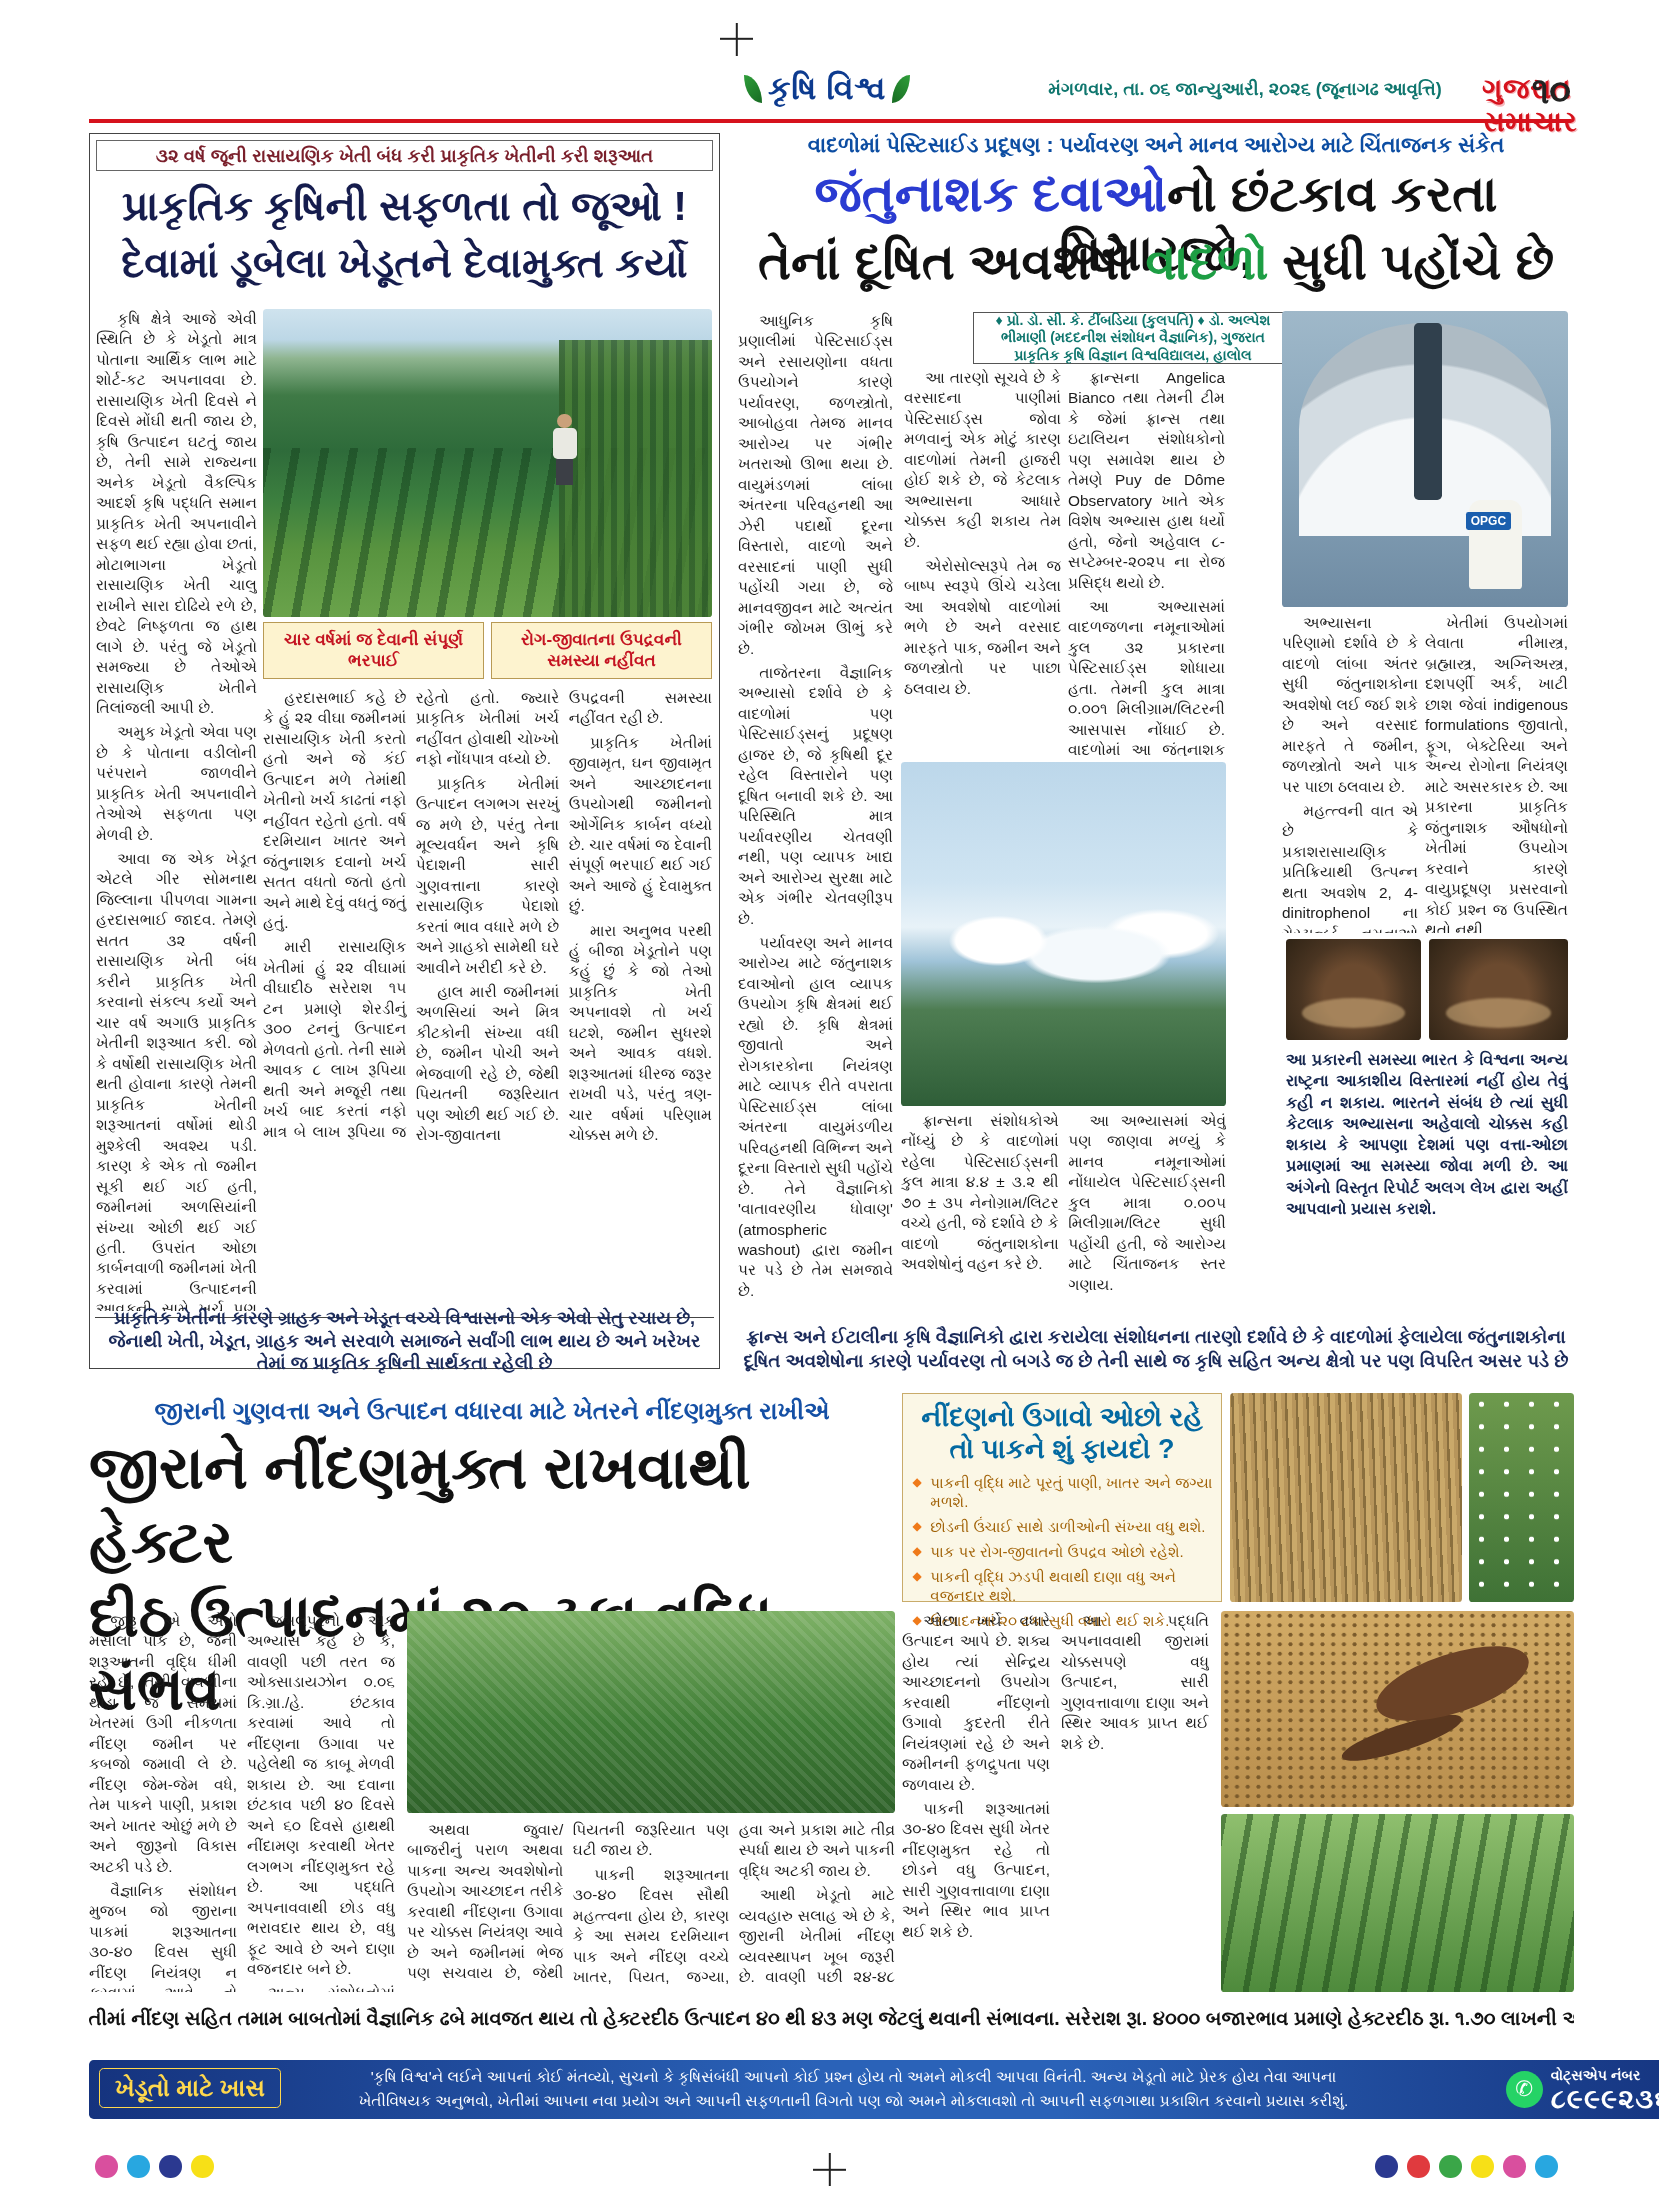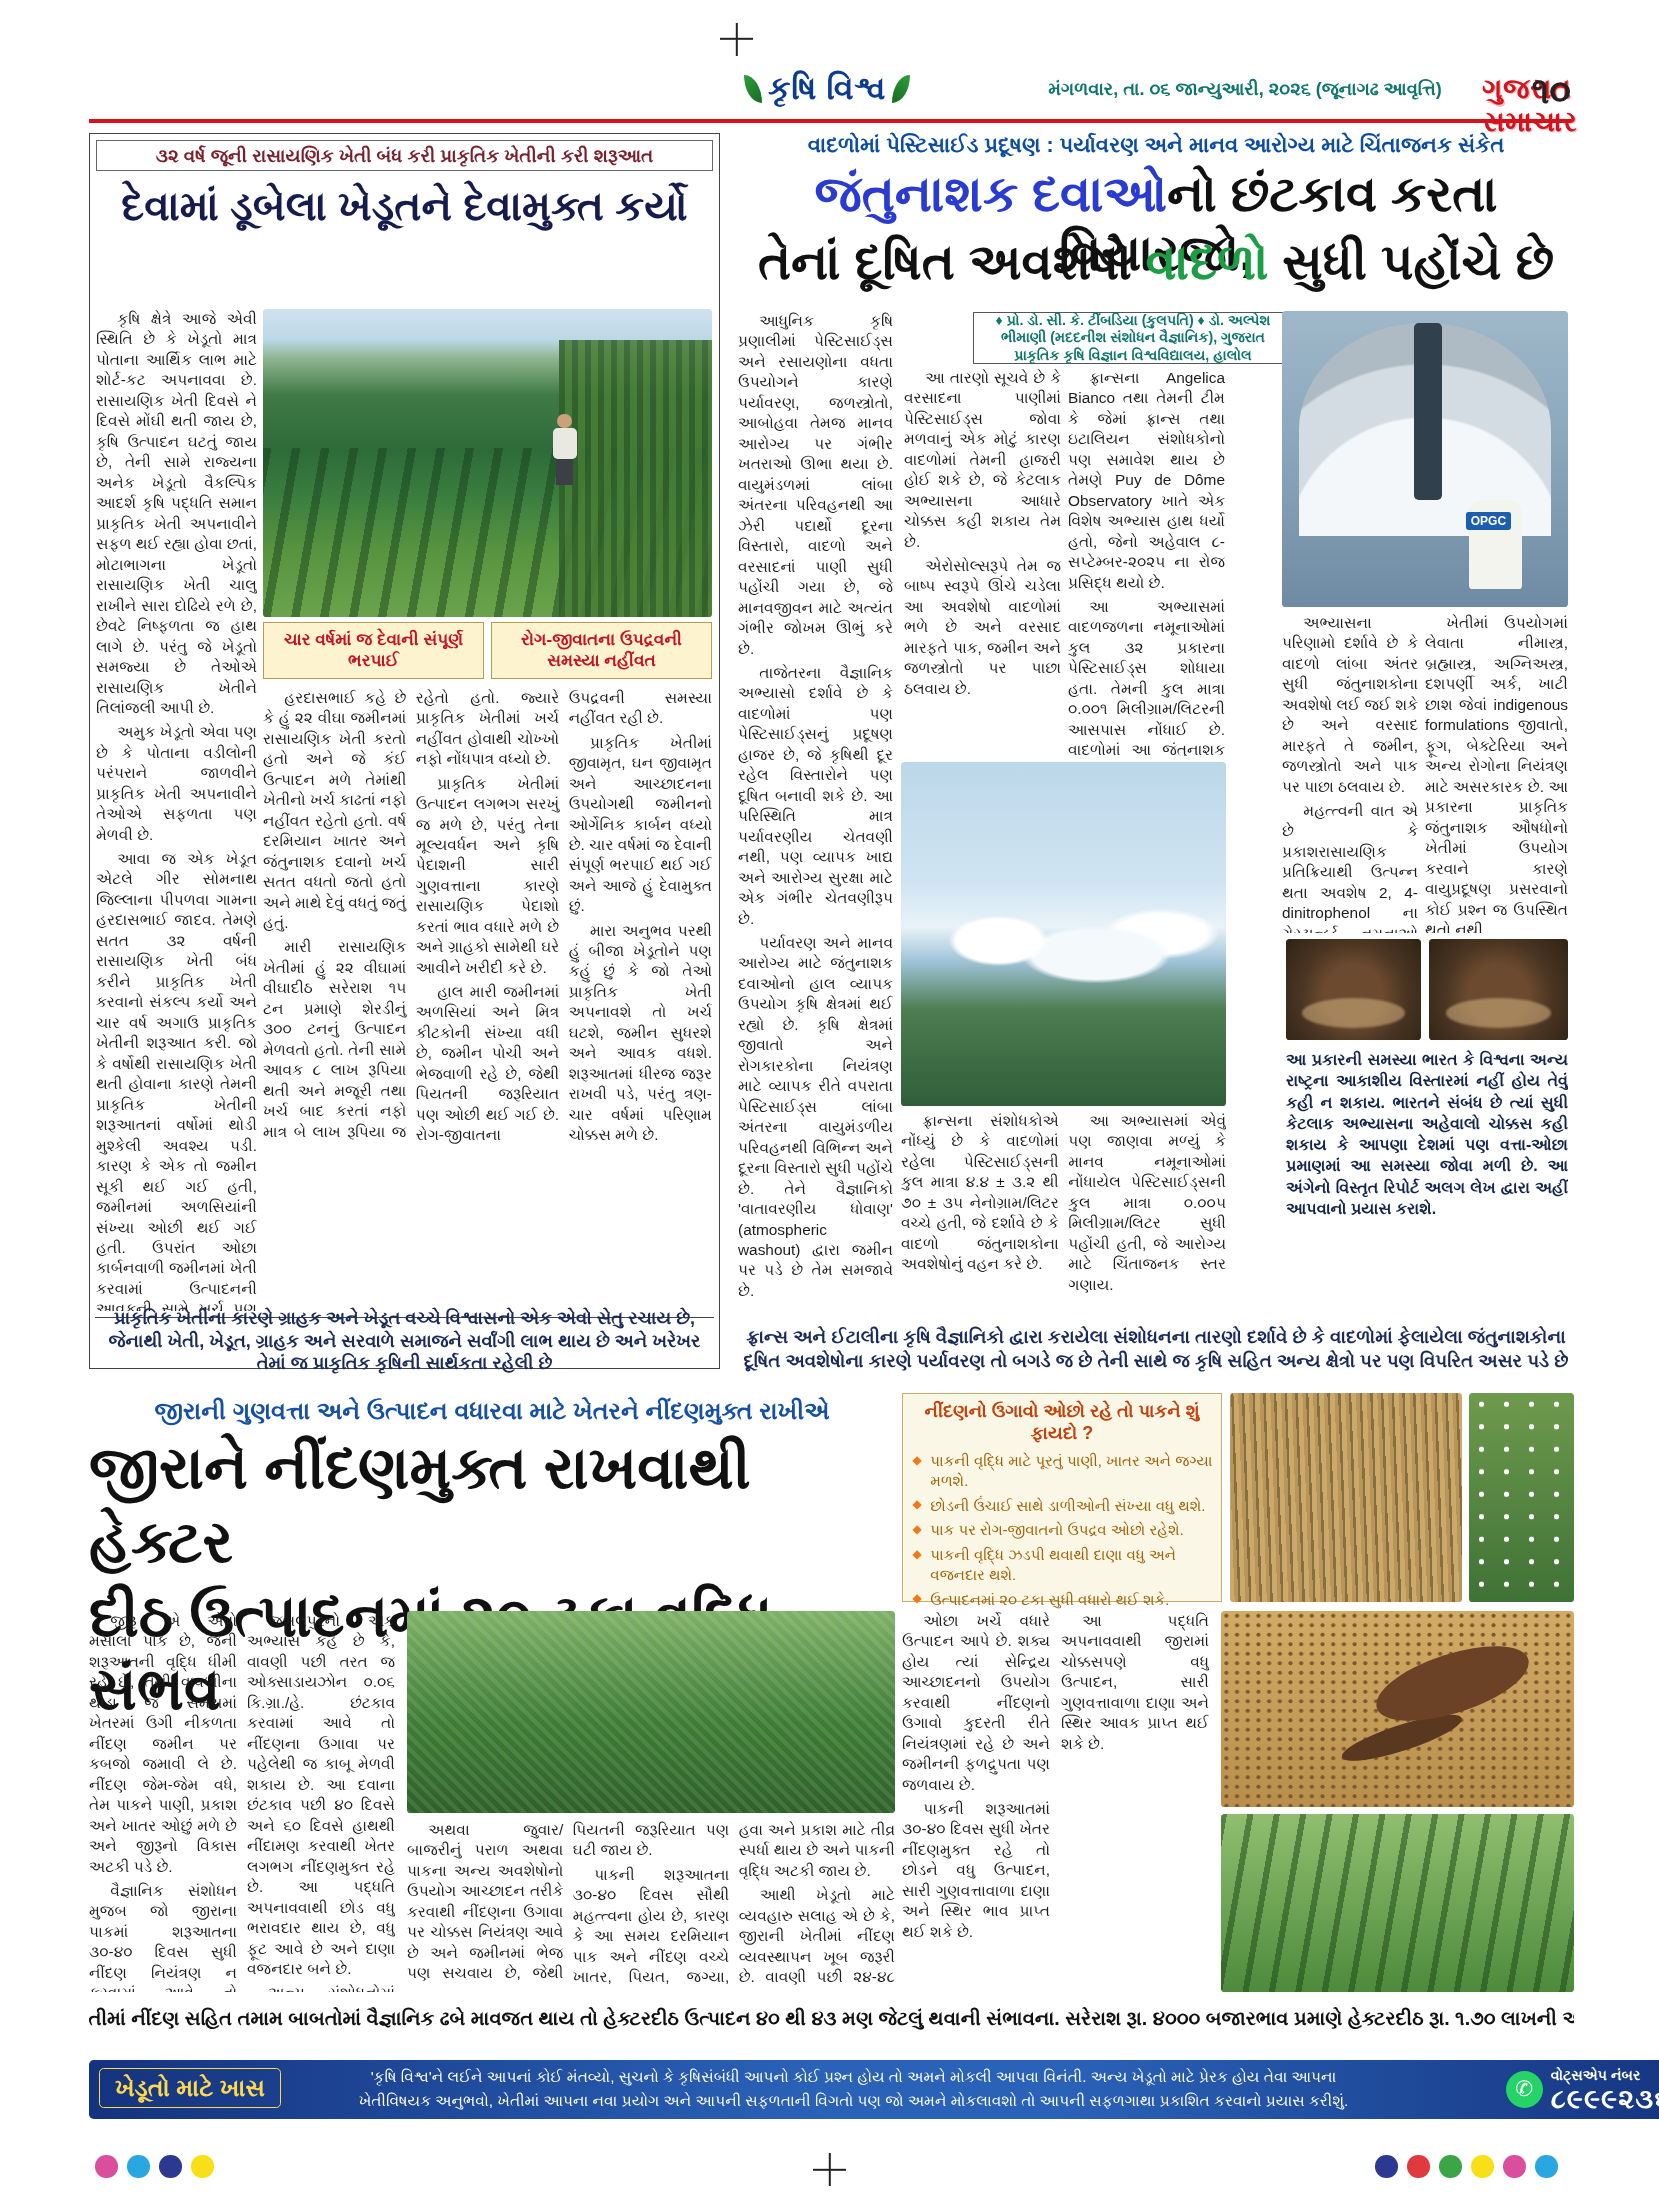--- a/index.html
+++ b/index.html
@@ -71,21 +71,21 @@
   .soilph{border-radius:3.6px;overflow:hidden;background:radial-gradient(circle at 50% 55%,#6b4a2f 0 34%,#4a3522 60%,#2f2315 100%);}
   .soilph::after{content:"";position:absolute;left:12%;top:58%;width:76%;height:30%;border-radius:50%;background:rgba(214,178,128,.55);filter:blur(1.2px);}
   .soilcap{font-weight:800;color:#14254d;}
   .rfoot{position:absolute;left:0;right:0;top:1193px;height:46px;display:flex;align-items:center;justify-content:center;
          text-align:center;font-size:18.4px;font-weight:800;color:#1a2a5a;line-height:1.3;}
   
   .cart{position:absolute;left:89px;top:1393px;width:1485px;height:652px;}
   .ckicker{position:absolute;left:0;top:3.6px;width:806px;text-align:center;font-size:24px;font-weight:800;color:#1550a5;}
   .chead{position:absolute;left:0;top:39px;width:806px;height:155px;font-size:59px;font-weight:800;line-height:1.25;color:#111;text-align:left;}
   .benef{position:absolute;left:813px;top:0;width:320px;height:209px;border:1.2px solid #c9ab6a;background:#fbf7e6;box-sizing:border-box;padding:7.1px 8.3px;}
-  .benef-title{text-align:center;font-size:18px;font-weight:800;color:#c2410c;line-height:1.2;margin-bottom:7.1px;}
+  .benef-title{text-align:center;font-size:27px;font-weight:800;color:#0369a1;line-height:1.2;margin-bottom:7.1px;}
   .benefit{position:relative;padding-left:19px;font-size:15px;line-height:1.3;margin-bottom:5.3px;color:#a16207;text-align:left;}
   .benefit::before{content:"◆";position:absolute;left:1.2px;top:1.8px;color:#ef7a1a;font-size:12px;}
   .cuminph1{position:absolute;left:1141px;top:0;width:232px;height:209px;border-radius:3.6px;overflow:hidden;
             background:repeating-linear-gradient(88deg,#caa96a 0 4.7px,#b7955b 4.7px 8.3px,#8a6f3e 8.3px 10.7px),linear-gradient(180deg,#d9c49a,#8a6f3e);}
   .cuminph2{position:absolute;left:1380px;top:0;width:105px;height:209px;border-radius:3.6px;overflow:hidden;
             background:radial-gradient(circle,#ffffff 0 2.4px,rgba(255,255,255,0) 3px) 0 0/25px 22.5px,linear-gradient(180deg,#6e9a4d,#3f7236);}
   .cbody{position:absolute;left:0;top:218px;width:1485px;height:381px;}
   .greenph{position:absolute;left:318px;top:0;width:488px;height:202px;border-radius:3.6px;overflow:hidden;
            background:repeating-linear-gradient(45deg,rgba(255,255,255,.10) 0 4.1px,rgba(255,255,255,0) 4.1px 9px),linear-gradient(180deg,#7fb267,#3f7d36 55%,#2e6129);}
   .spoonph{position:absolute;left:1132px;top:0;width:353px;height:196px;border-radius:3.6px;overflow:hidden;
@@ -125,20 +125,21 @@
     </div>
     <div class="dateline">મંગળવાર, તા. ૦૬ જાન્યુઆરી, ૨૦૨૬ (જૂનાગઢ આવૃત્તિ)</div>
     <div class="masthead">ગુજરાત સમાચાર</div>
     <div class="pageno">૧૦</div>
   </div>
   <div class="redrule"></div>
 
   <div class="lart">
     <div class="lkicker">૩૨ વર્ષ જૂની રાસાયણિક ખેતી બંધ કરી પ્રાકૃતિક ખેતીની કરી શરૂઆત</div>
     <div class="lhead">
+      <div>પ્રાકૃતિક કૃષિની સફળતા તો જૂઓ !</div>
       <div>દેવામાં ડૂબેલા ખેડૂતને દેવામુક્ત કર્યો</div>
     </div>
     <div class="lcontent">
       <div class="txt lcol1">
           <div class="para">કૃષિ ક્ષેત્રે આજે એવી સ્થિતિ છે કે ખેડૂતો માત્ર પોતાના આર્થિક લાભ માટે શોર્ટ-કટ અપનાવવા છે. રાસાયણિક ખેતી દિવસે ને દિવસે મોંઘી થતી જાય છે, કૃષિ ઉત્પાદન ઘટતું જાય છે, તેની સામે રાજ્યના અનેક ખેડૂતો વૈકલ્પિક આદર્શ કૃષિ પદ્ધતિ સમાન પ્રાકૃતિક ખેતી અપનાવીને સફળ થઈ રહ્યા હોવા છતાં, મોટાભાગના ખેડૂતો રાસાયણિક ખેતી ચાલુ રાખીને સારા દોઢિયે રળે છે, છેવટે નિષ્ફળતા જ હાથ લાગે છે. પરંતુ જે ખેડૂતો સમજ્યા છે તેઓએ રાસાયણિક ખેતીને તિલાંજલી આપી છે.</div>
           <div class="para">અમુક ખેડૂતો એવા પણ છે કે પોતાના વડીલોની પરંપરાને જાળવીને પ્રાકૃતિક ખેતી અપનાવીને તેઓએ સફળતા પણ મેળવી છે.</div>
           <div class="para">આવા જ એક ખેડૂત એટલે ગીર સોમનાથ જિલ્લાના પીપળવા ગામના હરદાસભાઈ જાદવ. તેમણે સતત ૩૨ વર્ષની રાસાયણિક ખેતી બંધ કરીને પ્રાકૃતિક ખેતી કરવાનો સંકલ્પ કર્યો અને ચાર વર્ષ અગાઉ પ્રાકૃતિક ખેતીની શરૂઆત કરી. જો કે વર્ષોથી રાસાયણિક ખેતી થતી હોવાના કારણે તેમની પ્રાકૃતિક ખેતીની શરૂઆતનાં વર્ષોમાં થોડી મુશ્કેલી અવશ્ય પડી. કારણ કે એક તો જમીન સૂકી થઈ ગઈ હતી, જમીનમાં અળસિયાંની સંખ્યા ઓછી થઈ ગઈ હતી. ઉપરાંત ઓછા કાર્બનવાળી જમીનમાં ખેતી કરવામાં ઉત્પાદનની આવકની સામે ખર્ચ પણ ખૂબ થતો હતો. એટલે કે ખેડૂતને છે તે પ્રમાણમાં વળતર મળતું ન હતું.</div>
         </div>
       <div class="lphoto">
         <div class="rows"></div>

